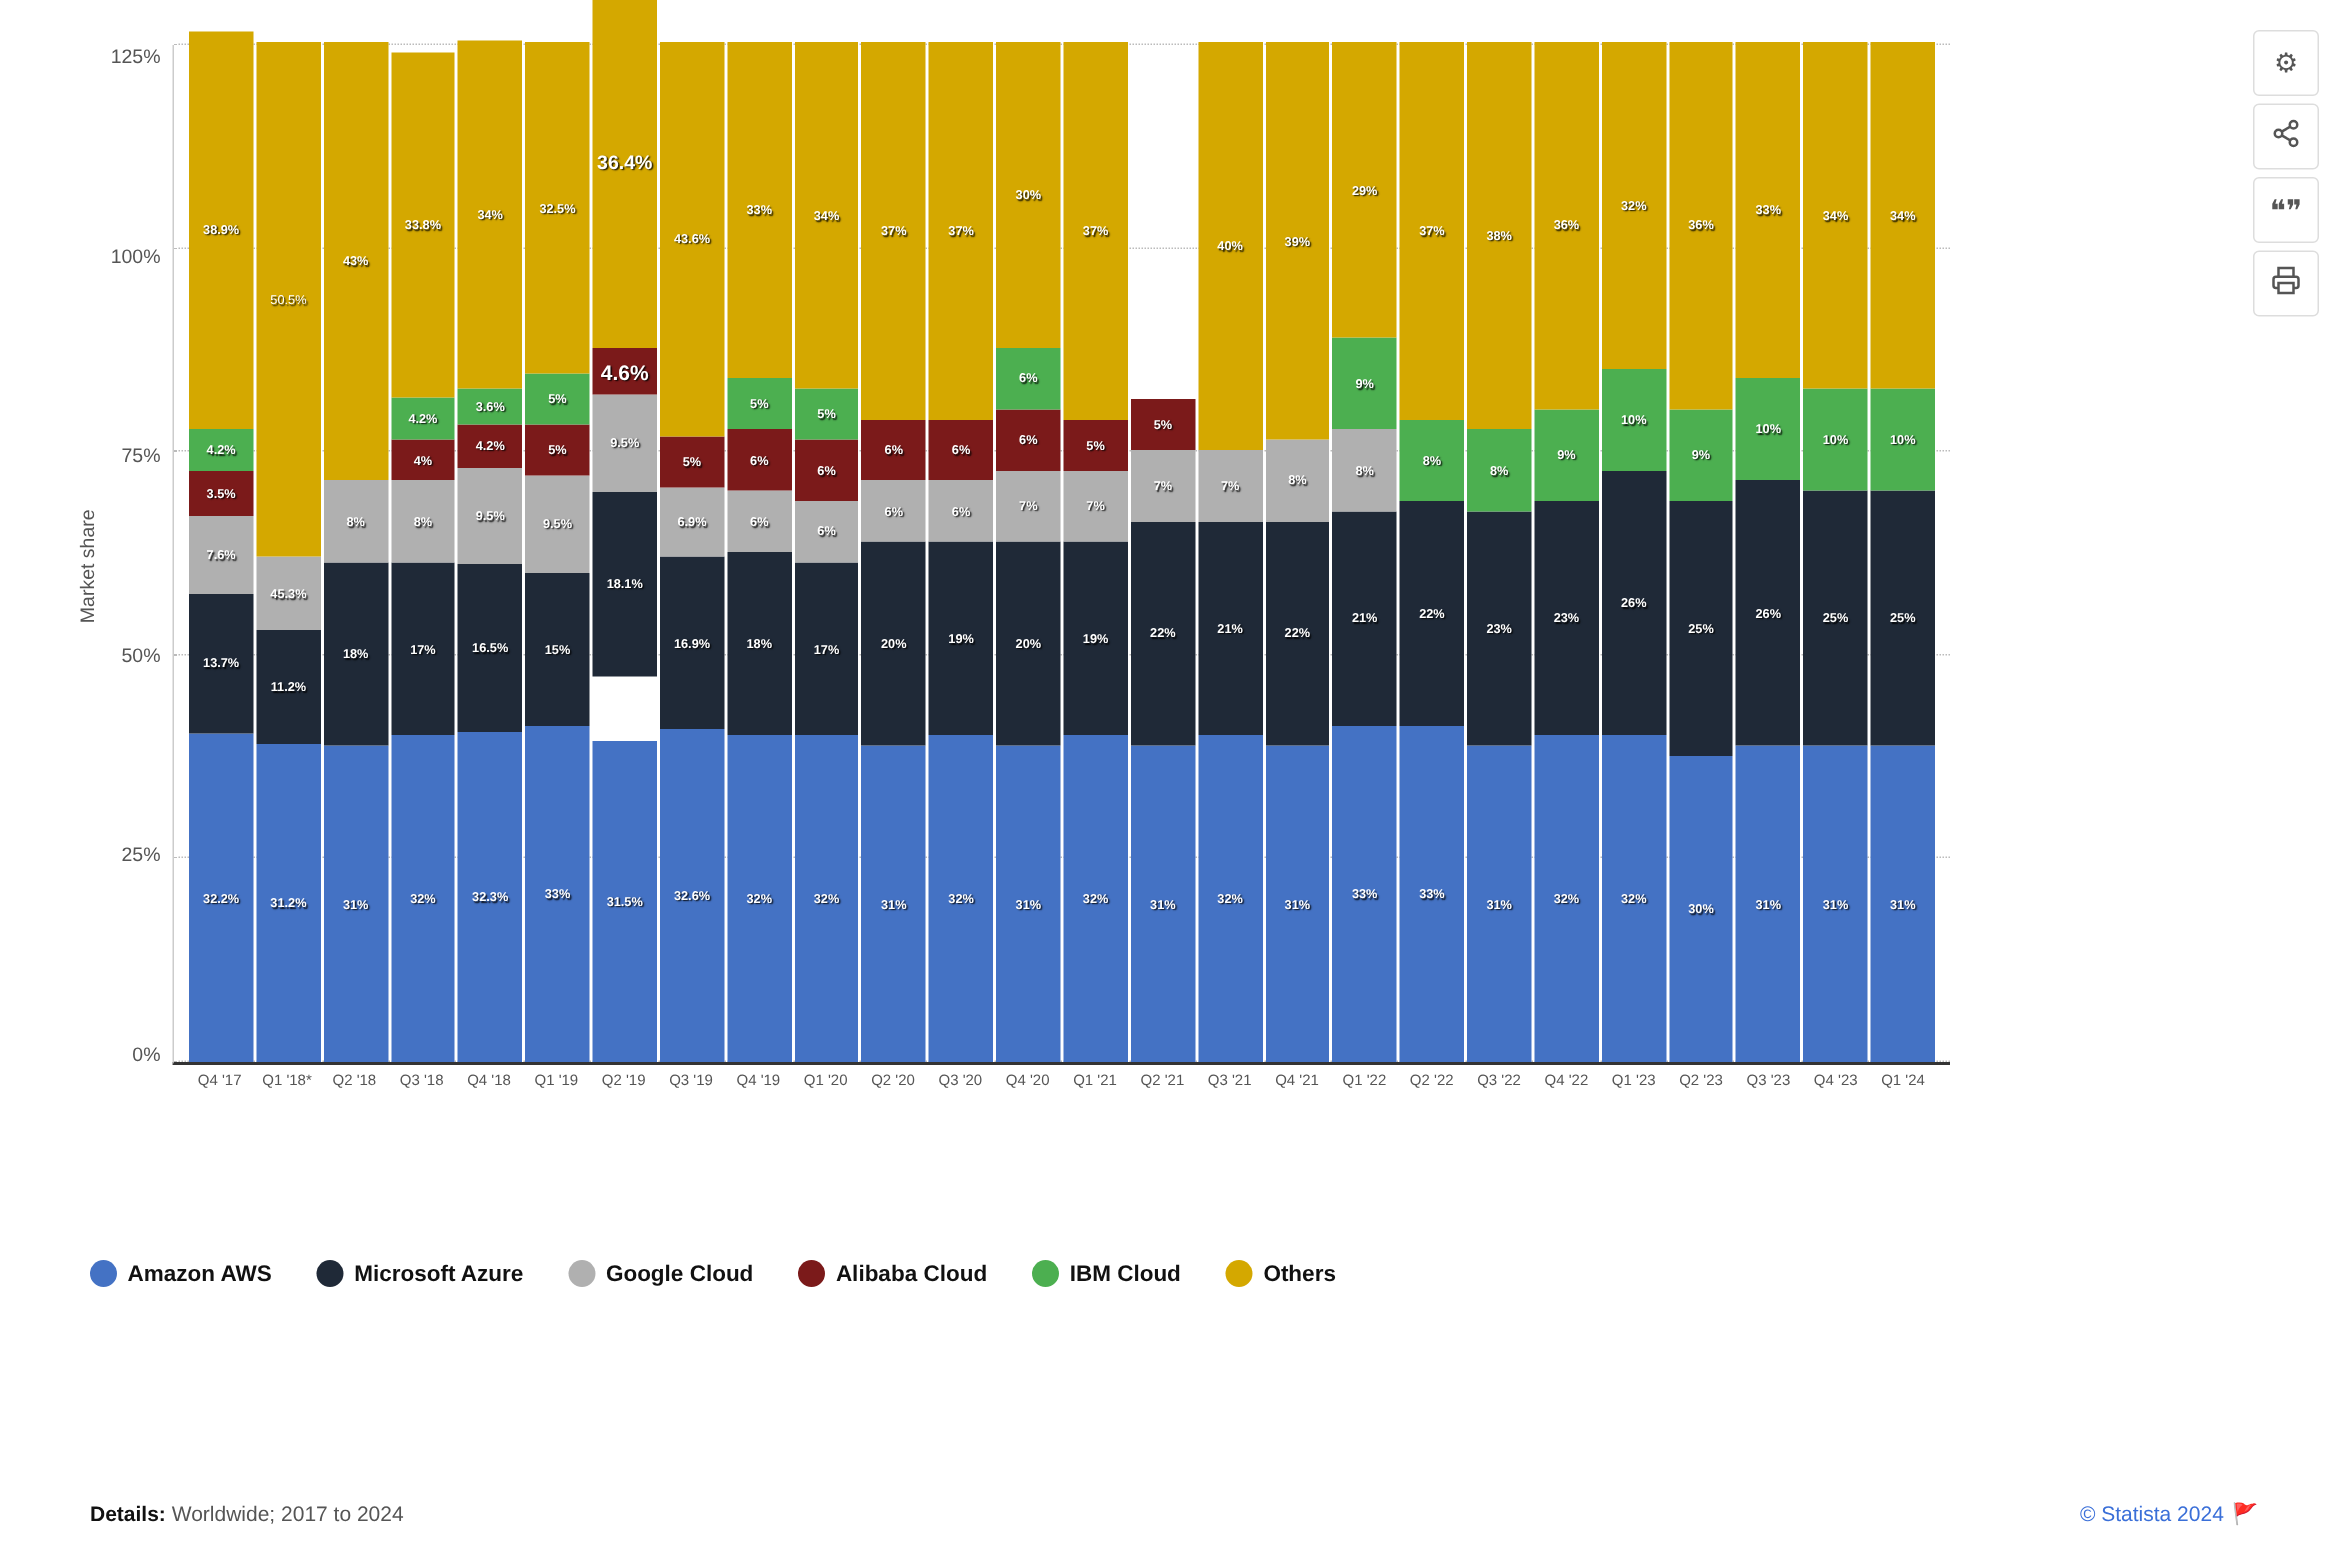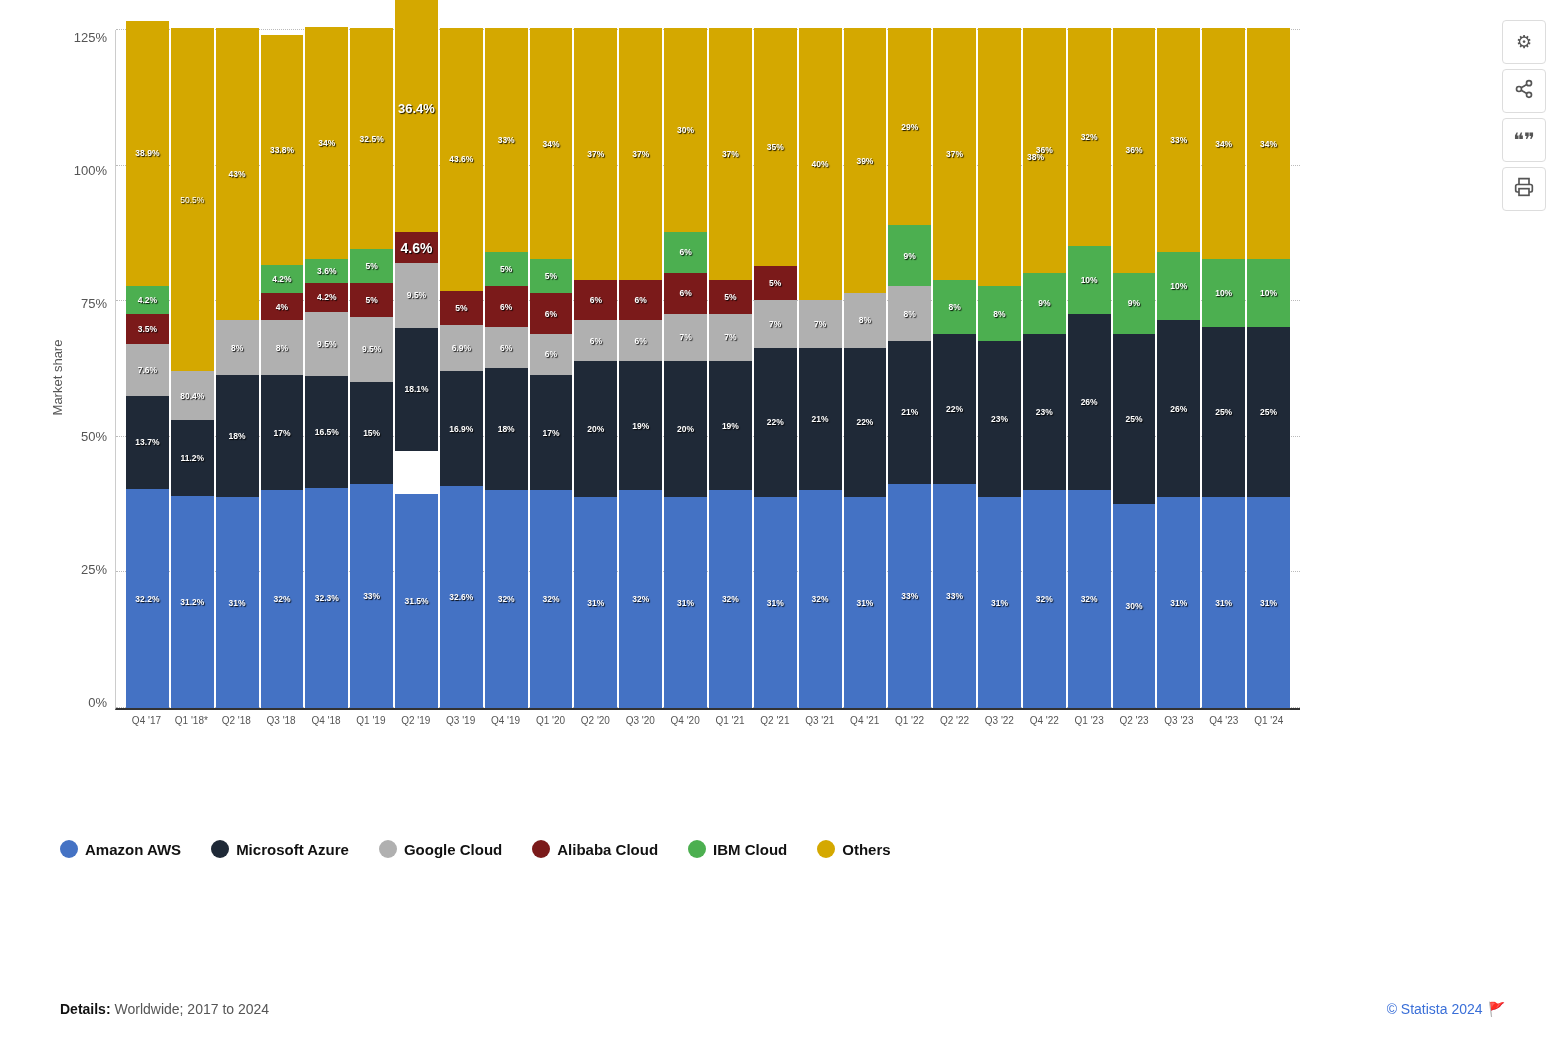--- a/index.html
+++ b/index.html
@@ -267,21 +267,21 @@
           </div>
         </div>
         <div class="bar-group">
           <div class="bar-segment" style="height: 212.16px; background: rgb(68, 114, 196); width: 100%; position: relative; flex-shrink: 0;">
             <span class="bar-label" style="font-size: 8.5px; font-weight: bold; color: rgb(255, 255, 255); text-shadow: rgba(0, 0, 0, 0.9) 1px 1px 1px; position: absolute; top: 50%; left: 50%; transform: translate(-50%, -50%); white-space: nowrap; z-index: 10; pointer-events: none;">31.2%</span>
           </div>
           <div class="bar-segment" style="height: 76.16px; background: rgb(31, 41, 55); width: 100%; position: relative; flex-shrink: 0;">
             <span class="bar-label" style="font-size: 8.5px; font-weight: bold; color: rgb(255, 255, 255); text-shadow: rgba(0, 0, 0, 0.9) 1px 1px 1px; position: absolute; top: 50%; left: 50%; transform: translate(-50%, -50%); white-space: nowrap; z-index: 10; pointer-events: none;">11.2%</span>
           </div>
           <div class="bar-segment" style="height: 48.28px; background: rgb(176, 176, 176); width: 100%; position: relative; flex-shrink: 0;">
-            <span class="bar-label" style="font-size: 8.5px; font-weight: bold; color: rgb(255, 255, 255); text-shadow: rgba(0, 0, 0, 0.9) 1px 1px 1px; position: absolute; top: 50%; left: 50%; transform: translate(-50%, -50%); white-space: nowrap; z-index: 10; pointer-events: none;">80.4%</span>
+            <span class="bar-label" style="font-size: 8.5px; font-weight: bold; color: rgb(255, 255, 255); text-shadow: rgba(0, 0, 0, 0.9) 1px 1px 1px; position: absolute; top: 50%; left: 50%; transform: translate(-50%, -50%); white-space: nowrap; z-index: 10; pointer-events: none;">45.3%</span>
           </div>
           <div class="bar-segment" style="height: 343.4px; background: rgb(212, 168, 0); width: 100%; position: relative; flex-shrink: 0;">
             <span class="bar-label" style="font-size: 8.5px; font-weight: normal; color: rgb(255, 255, 255); text-shadow: rgba(0, 0, 0, 0.9) 1px 1px 1px; position: absolute; top: 50%; left: 50%; transform: translate(-50%, -50%); white-space: nowrap; z-index: 10; pointer-events: none;">50.5%</span>
           </div>
         </div>
         <div class="bar-group">
           <div class="bar-segment" style="height: 210.8px; background: rgb(68, 114, 196); width: 100%; position: relative; flex-shrink: 0;">
             <span class="bar-label" style="font-size: 8.5px; font-weight: bold; color: rgb(255, 255, 255); text-shadow: rgba(0, 0, 0, 0.9) 1px 1px 1px; position: absolute; top: 50%; left: 50%; transform: translate(-50%, -50%); white-space: nowrap; z-index: 10; pointer-events: none;">31%</span>
           </div>
           <div class="bar-segment" style="height: 122.4px; background: rgb(31, 41, 55); width: 100%; position: relative; flex-shrink: 0;">
@@ -505,23 +505,20 @@
           </div>
           <div class="bar-segment" style="height: 149.6px; background: rgb(31, 41, 55); width: 100%; position: relative; flex-shrink: 0;">
             <span class="bar-label" style="font-size: 8.5px; font-weight: bold; color: rgb(255, 255, 255); text-shadow: rgba(0, 0, 0, 0.9) 1px 1px 1px; position: absolute; top: 50%; left: 50%; transform: translate(-50%, -50%); white-space: nowrap; z-index: 10; pointer-events: none;">22%</span>
           </div>
           <div class="bar-segment" style="height: 47.6px; background: rgb(176, 176, 176); width: 100%; position: relative; flex-shrink: 0;">
             <span class="bar-label" style="font-size: 8.5px; font-weight: bold; color: rgb(255, 255, 255); text-shadow: rgba(0, 0, 0, 0.9) 1px 1px 1px; position: absolute; top: 50%; left: 50%; transform: translate(-50%, -50%); white-space: nowrap; z-index: 10; pointer-events: none;">7%</span>
           </div>
           <div class="bar-segment" style="height: 34px; background: rgb(123, 26, 26); width: 100%; position: relative; flex-shrink: 0;">
             <span class="bar-label" style="font-size: 8.5px; font-weight: bold; color: rgb(255, 255, 255); text-shadow: rgba(0, 0, 0, 0.9) 1px 1px 1px; position: absolute; top: 50%; left: 50%; transform: translate(-50%, -50%); white-space: nowrap; z-index: 10; pointer-events: none;">5%</span>
           </div>
-          <div class="bar-segment" style="height: 238px; background: rgb(212, 168, 0); width: 100%; position: relative; flex-shrink: 0;">
-            <span class="bar-label" style="font-size: 8.5px; font-weight: bold; color: rgb(255, 255, 255); text-shadow: rgba(0, 0, 0, 0.9) 1px 1px 1px; position: absolute; top: 50%; left: 50%; transform: translate(-50%, -50%); white-space: nowrap; z-index: 10; pointer-events: none;">35%</span>
-          </div>
         </div>
         <div class="bar-group">
           <div class="bar-segment" style="height: 217.6px; background: rgb(68, 114, 196); width: 100%; position: relative; flex-shrink: 0;">
             <span class="bar-label" style="font-size: 8.5px; font-weight: bold; color: rgb(255, 255, 255); text-shadow: rgba(0, 0, 0, 0.9) 1px 1px 1px; position: absolute; top: 50%; left: 50%; transform: translate(-50%, -50%); white-space: nowrap; z-index: 10; pointer-events: none;">32%</span>
           </div>
           <div class="bar-segment" style="height: 142.8px; background: rgb(31, 41, 55); width: 100%; position: relative; flex-shrink: 0;">
             <span class="bar-label" style="font-size: 8.5px; font-weight: bold; color: rgb(255, 255, 255); text-shadow: rgba(0, 0, 0, 0.9) 1px 1px 1px; position: absolute; top: 50%; left: 50%; transform: translate(-50%, -50%); white-space: nowrap; z-index: 10; pointer-events: none;">21%</span>
           </div>
           <div class="bar-segment" style="height: 47.6px; background: rgb(176, 176, 176); width: 100%; position: relative; flex-shrink: 0;">
             <span class="bar-label" style="font-size: 8.5px; font-weight: bold; color: rgb(255, 255, 255); text-shadow: rgba(0, 0, 0, 0.9) 1px 1px 1px; position: absolute; top: 50%; left: 50%; transform: translate(-50%, -50%); white-space: nowrap; z-index: 10; pointer-events: none;">7%</span>
@@ -579,21 +576,21 @@
           <div class="bar-segment" style="height: 210.8px; background: rgb(68, 114, 196); width: 100%; position: relative; flex-shrink: 0;">
             <span class="bar-label" style="font-size: 8.5px; font-weight: bold; color: rgb(255, 255, 255); text-shadow: rgba(0, 0, 0, 0.9) 1px 1px 1px; position: absolute; top: 50%; left: 50%; transform: translate(-50%, -50%); white-space: nowrap; z-index: 10; pointer-events: none;">31%</span>
           </div>
           <div class="bar-segment" style="height: 156.4px; background: rgb(31, 41, 55); width: 100%; position: relative; flex-shrink: 0;">
             <span class="bar-label" style="font-size: 8.5px; font-weight: bold; color: rgb(255, 255, 255); text-shadow: rgba(0, 0, 0, 0.9) 1px 1px 1px; position: absolute; top: 50%; left: 50%; transform: translate(-50%, -50%); white-space: nowrap; z-index: 10; pointer-events: none;">23%</span>
           </div>
           <div class="bar-segment" style="height: 54.4px; background: rgb(76, 175, 80); width: 100%; position: relative; flex-shrink: 0;">
             <span class="bar-label" style="font-size: 8.5px; font-weight: bold; color: rgb(255, 255, 255); text-shadow: rgba(0, 0, 0, 0.9) 1px 1px 1px; position: absolute; top: 50%; left: 50%; transform: translate(-50%, -50%); white-space: nowrap; z-index: 10; pointer-events: none;">8%</span>
           </div>
           <div class="bar-segment" style="height: 258.4px; background: rgb(212, 168, 0); width: 100%; position: relative; flex-shrink: 0;">
-            <span class="bar-label" style="font-size: 8.5px; font-weight: bold; color: rgb(255, 255, 255); text-shadow: rgba(0, 0, 0, 0.9) 1px 1px 1px; position: absolute; top: 50%; left: 50%; transform: translate(-50%, -50%); white-space: nowrap; z-index: 10; pointer-events: none; margin-left: 36px;">38%</span>
+            <span class="bar-label" style="font-size: 8.5px; font-weight: bold; color: rgb(255, 255, 255); text-shadow: rgba(0, 0, 0, 0.9) 1px 1px 1px; position: absolute; top: 50%; left: 50%; transform: translate(-50%, -50%); white-space: nowrap; z-index: 10; pointer-events: none;">38%</span>
           </div>
         </div>
         <div class="bar-group">
           <div class="bar-segment" style="height: 217.6px; background: rgb(68, 114, 196); width: 100%; position: relative; flex-shrink: 0;">
             <span class="bar-label" style="font-size: 8.5px; font-weight: bold; color: rgb(255, 255, 255); text-shadow: rgba(0, 0, 0, 0.9) 1px 1px 1px; position: absolute; top: 50%; left: 50%; transform: translate(-50%, -50%); white-space: nowrap; z-index: 10; pointer-events: none;">32%</span>
           </div>
           <div class="bar-segment" style="height: 156.4px; background: rgb(31, 41, 55); width: 100%; position: relative; flex-shrink: 0;">
             <span class="bar-label" style="font-size: 8.5px; font-weight: bold; color: rgb(255, 255, 255); text-shadow: rgba(0, 0, 0, 0.9) 1px 1px 1px; position: absolute; top: 50%; left: 50%; transform: translate(-50%, -50%); white-space: nowrap; z-index: 10; pointer-events: none;">23%</span>
           </div>
           <div class="bar-segment" style="height: 61.2px; background: rgb(76, 175, 80); width: 100%; position: relative; flex-shrink: 0;">

